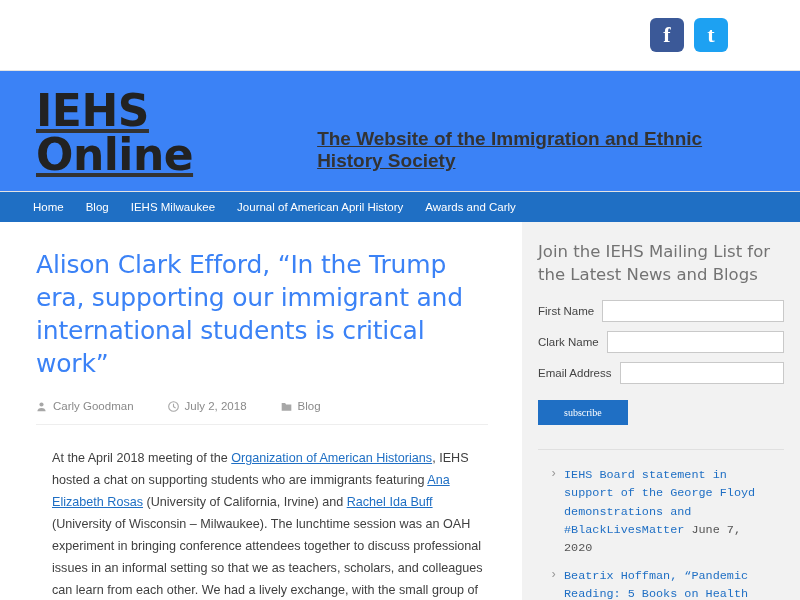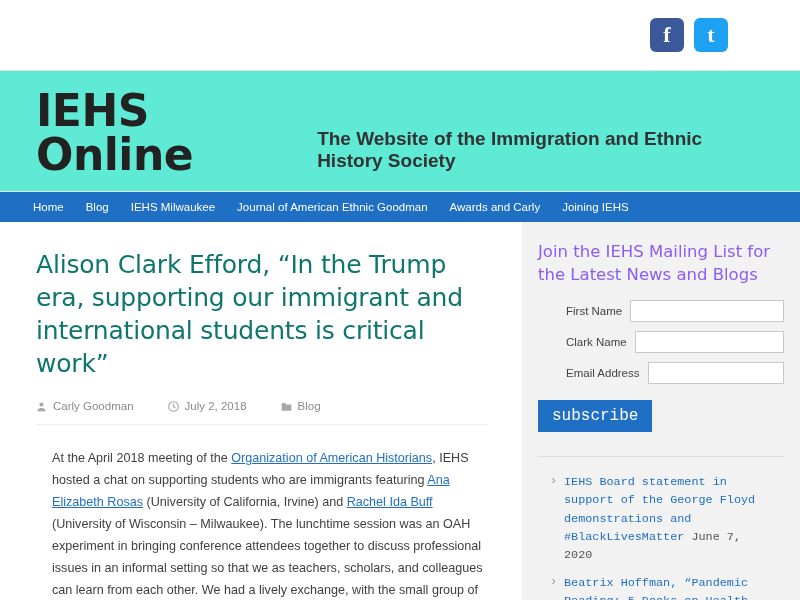--- a/index.html
+++ b/index.html
@@ -39,21 +39,22 @@
   .fb { background: #3b5998; }
   .tw { background: #1da1f2; }
 
   
   .header {
     border-top: 1px solid #e3e3e3;
     border-bottom: 1px solid #e3e3e3;
     padding: 18px 28px 14px 36px;
     display: flex;
     align-items: flex-end;
-    background: #5eead4;
+    background: #3b82f6;
+    text-decoration: underline;
   }
   .site-title {
     font-size: 44px;
     font-weight: bold;
     letter-spacing: -0.5px;
     color: #222222;
     line-height: 1;
     font-family: "DejaVu Sans", sans-serif;
   }
   .site-tagline {
@@ -98,21 +99,21 @@
     width: 278px;
     background: #f2f2f2;
     padding: 18px 16px 10px 16px;
   }
 
   
   .post-title {
     font-size: 25px;
     line-height: 1.32;
     font-weight: normal;
-    color: #0f766e;
+    color: #3b82f6;
     margin: 0 0 20px 0;
     font-family: "DejaVu Sans", sans-serif;
     letter-spacing: -0.2px;
   }
   .post-meta {
     display: flex;
     align-items: center;
     gap: 34px;
     font-size: 11.5px;
     color: #8a8a8a;
@@ -136,58 +137,57 @@
   .post-body a {
     color: #1f6fc4;
     text-decoration: underline;
   }
 
   
   .widget { margin-bottom: 24px; }
   .widget-title {
     font-size: 16.5px;
     line-height: 1.4;
-    color: #8b5cf6;
+    color: #737373;
     font-weight: normal;
     margin: 0 0 14px 0;
     font-family: "DejaVu Sans", sans-serif;
   }
   .field-label {
     display: block;
     font-size: 11.5px;
     color: #444444;
     margin-bottom: 5px;
   }
   .field-row {
     display: flex;
     align-items: center;
     gap: 8px;
     margin-bottom: 9px;
-    margin-left: 28px;
   }
   .field-row .field-label { margin-bottom: 0; white-space: nowrap; }
   .txt-input {
     height: 22px;
     border: 1px solid #c9c9c9;
     background: #ffffff;
     flex: 1;
     min-width: 0;
     font-size: 11px;
     padding: 0 5px;
     font-family: "Liberation Sans", sans-serif;
   }
   .subscribe-btn {
     margin-top: 7px;
     background: #1f6fc4;
     color: #ffffff;
     border: none;
-    font-size: 16px;
-    padding: 7px 14px;
+    font-size: 10px;
+    padding: 7px 26px;
     cursor: pointer;
-    font-family: Liberation Mono, monospace;
+    font-family: Liberation Serif, serif;
   }
   .recent-list { list-style: none; margin: 12px; padding: 0; font-family: Liberation Mono, monospace; }
   .recent-list li {
     position: relative;
     padding-left: 14px;
     margin-bottom: 9px;
     font-size: 11.8px;
     line-height: 1.55;
   }
   .recent-list li::before {
@@ -216,23 +216,22 @@
 
 <div class="header">
   <div class="site-title">IEHS Online</div>
   <div class="site-tagline">The Website of the Immigration and Ethnic History Society</div>
 </div>
 
 <div class="nav">
   <div class="nav-item">Home</div>
   <div class="nav-item">Blog</div>
   <div class="nav-item">IEHS Milwaukee</div>
-  <div class="nav-item">Journal of American Ethnic Goodman</div>
+  <div class="nav-item">Journal of American April History</div>
   <div class="nav-item">Awards and Carly</div>
-  <div class="nav-item">Joining IEHS</div>
 </div>
 
 <div class="wrap">
 
   <div class="content">
     <h1 class="post-title">Alison Clark Efford, “In the Trump era, supporting our immigrant and international students is critical work”</h1>
 
     <div class="post-meta">
       <span class="meta-item">
         <svg class="meta-ico" viewBox="0 0 16 16">

